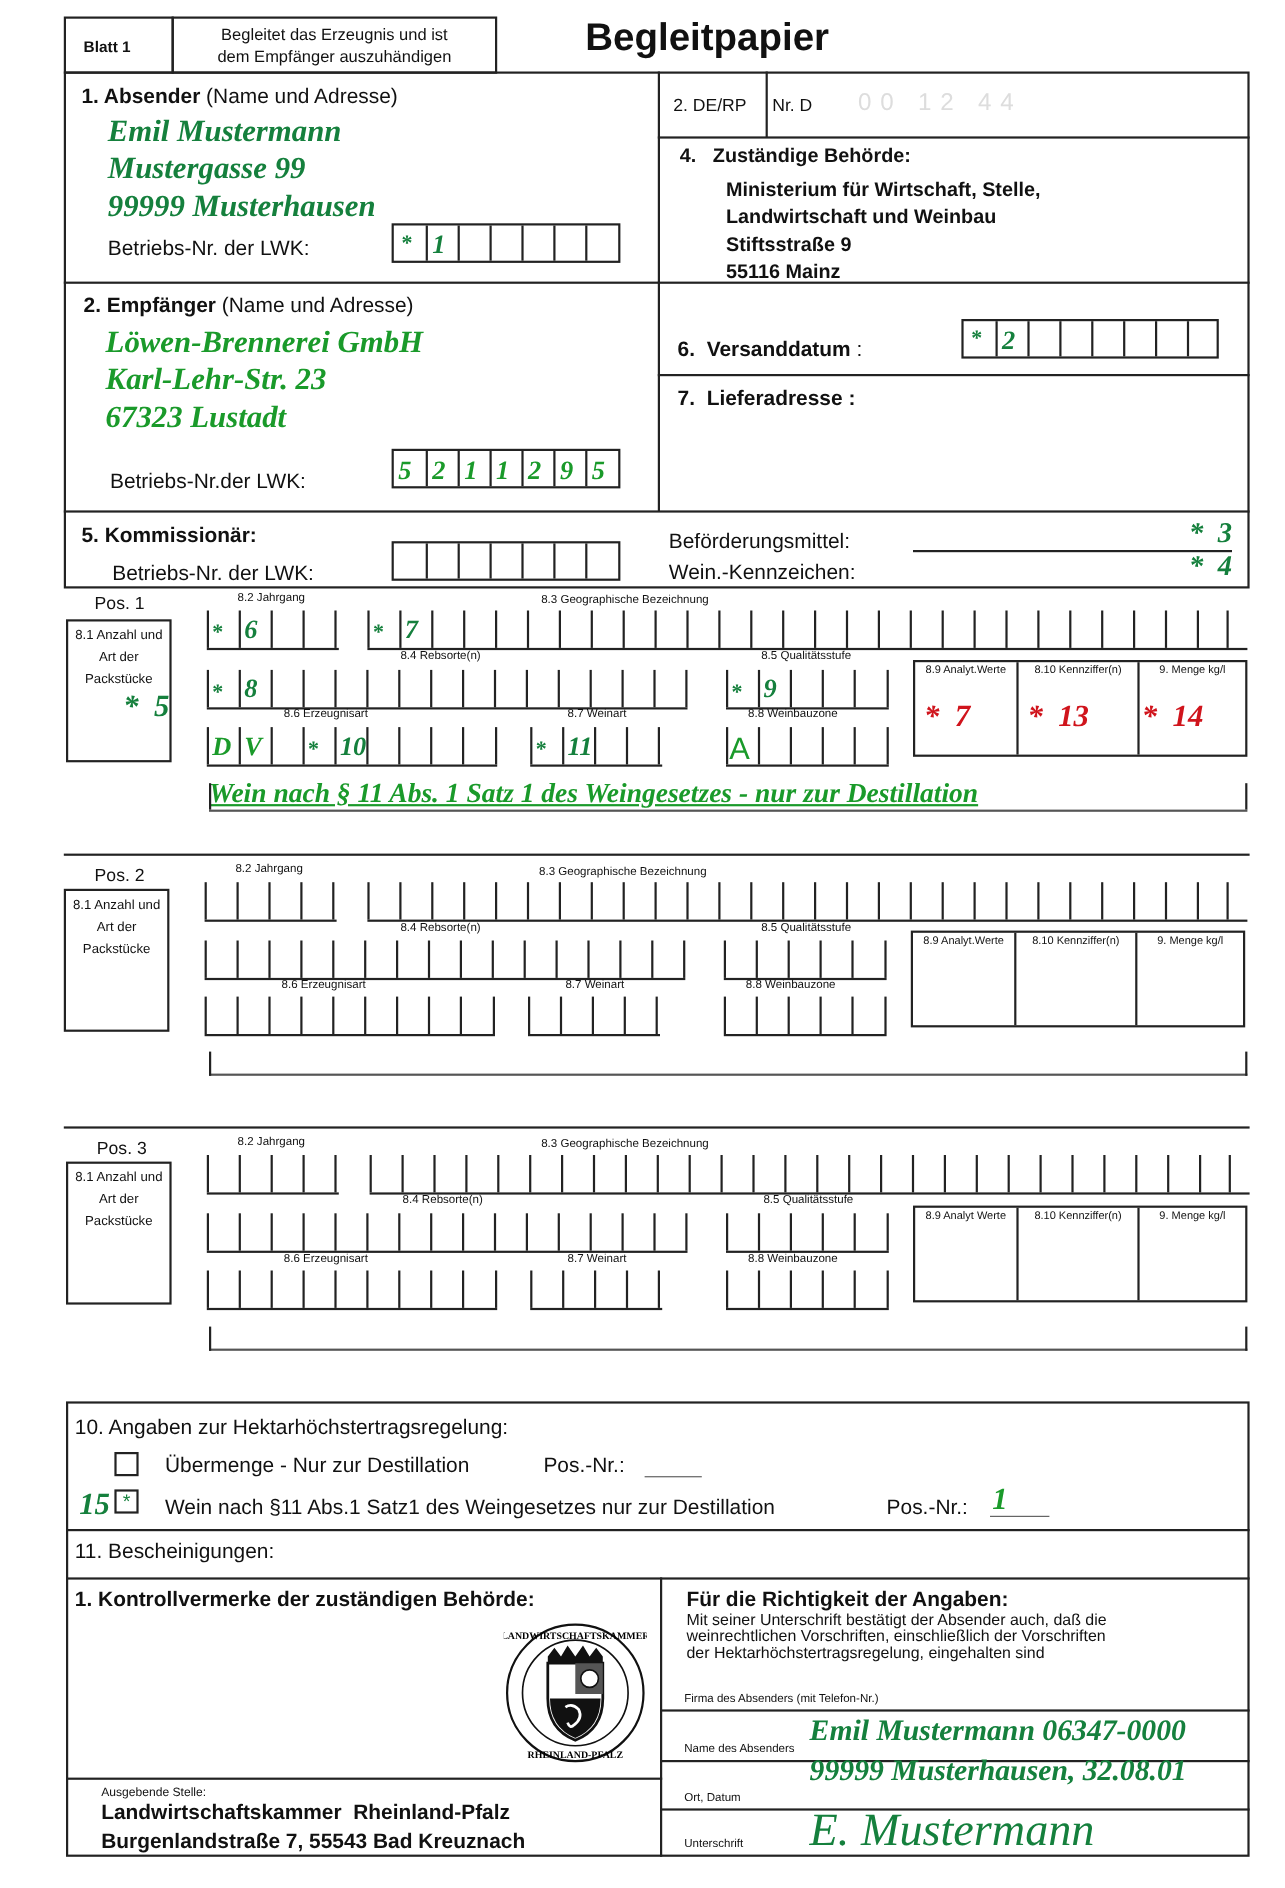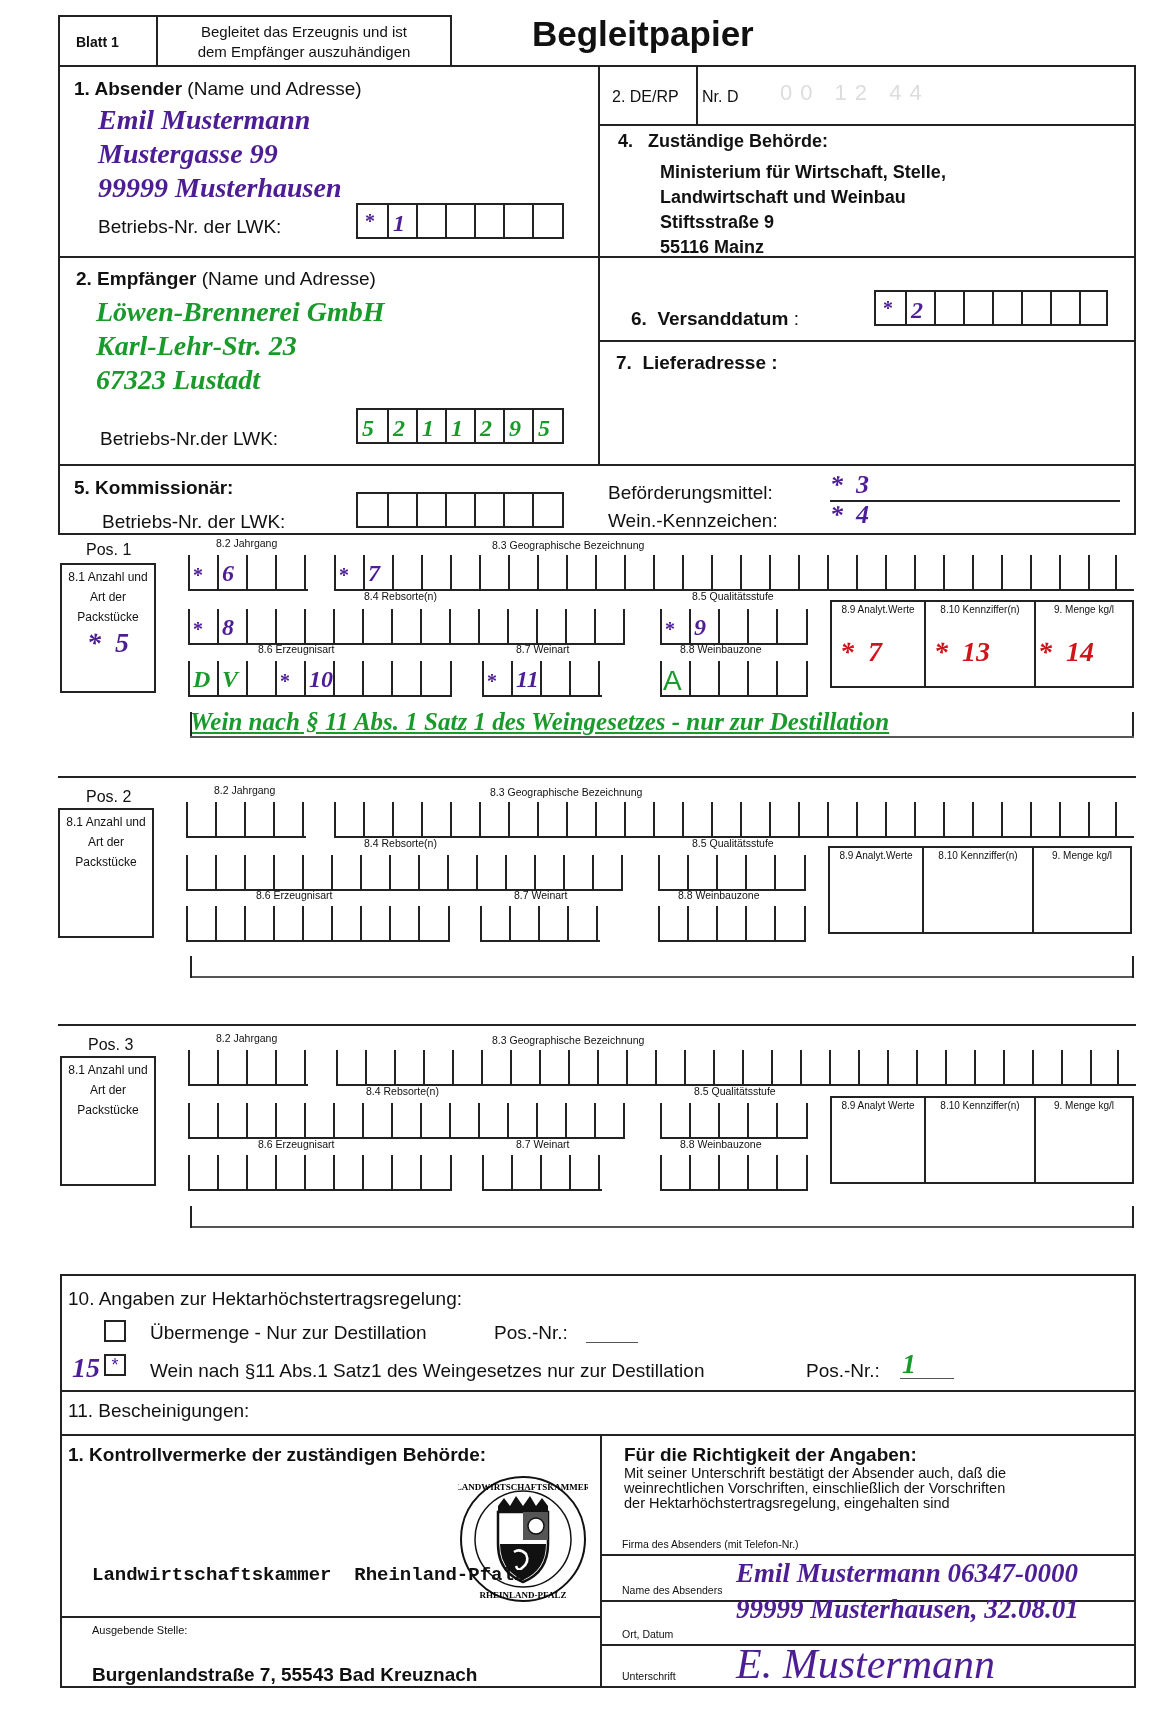--- a/index.html
+++ b/index.html
@@ -2,21 +2,21 @@
 <html><head>
 <meta charset="utf-8">
 <style>
   html,body{margin:0;padding:0;background:#fff;}
   body{width:1168px;height:1716px;position:relative;overflow:hidden;font-family:"Liberation Sans",sans-serif;color:#111;}
   .abs{position:absolute;}
   .box{position:absolute;border:2px solid #222;box-sizing:border-box;}
   .hl{position:absolute;height:2px;background:#222;}
   .vl{position:absolute;width:2px;background:#222;}
   .b{font-weight:bold;}
-  .red{color:#4c1d95;}
+  .red{color:#15803d;text-align:right;}
   .green{color:#1a9a2a;}
   .script{font-family:"Liberation Serif",serif;font-style:italic;font-weight:bold;}
   .tiny{font-size:10.5px;}
   .cells{position:absolute;display:flex;height:36px;border-bottom:2px solid #222;box-sizing:border-box;}
   .cells .c{border-left:2px solid #222;box-sizing:border-box;height:100%;position:relative;}
   .cells .c:last-child{border-right:2px solid #222;}
   .cells .c span{position:absolute;left:3px;bottom:2px;font-family:"Liberation Serif",serif;font-style:italic;font-weight:bold;font-size:24px;}
   .grid{position:absolute;display:flex;border:2px solid #222;box-sizing:border-box;}
   .grid .c{border-left:2px solid #222;box-sizing:border-box;height:100%;position:relative;}
   .grid .c:first-child{border-left:none;}
@@ -106,21 +106,21 @@
     </div>
   <div class="c" style="width:29px">
       <span class="green">9</span>
     </div>
   <div class="c" style="width:30px">
       <span class="green">5</span>
     </div>
 </div>
 
 <div class="abs" style="left:616px;top:308px;font-size:19px;">
-  <span class="b" style="white-space:pre;margin-left:15px;">6.  Versanddatum</span> <span>:</span>
+  <span class="b" style="white-space:pre;">6.  Versanddatum</span> <span>:</span>
 </div>
 <div class="grid" style="left:874px;top:290px;width:234px;height:36px;">
   <div class="c" style="width:29px">
       <span class="red" style="font-size:20px;left:7px;bottom:4px;font-style:normal;">*</span>
     </div>
   <div class="c" style="width:29px">
       <span class="red">2</span>
     </div>
   <div class="c" style="width:29px"></div>
     <div class="c" style="width:29px"></div>
@@ -556,21 +556,21 @@
   <path d="M40 38 L90 38 L90 70 Q90 98 65 108 Q40 98 40 70 Z" fill="#fff" stroke="#111" stroke-width="2.5"></path>
   <path d="M40 32 L46 24 L52 32 L58 22 L65 32 L72 22 L78 32 L84 24 L90 32 L90 38 L40 38 Z" fill="#111"></path>
   <path d="M65 38 L90 38 L90 66 L65 66 Z" fill="#555"></path>
   <circle cx="78" cy="52" r="8" fill="#fff" stroke="#111" stroke-width="1.5"></circle>
   <path d="M42 70 L88 70 Q88 96 65 106 Q42 96 42 70 Z" fill="#111"></path>
   <path d="M56 78 Q62 74 68 80 Q72 88 64 94 Q60 98 58 92" fill="none" stroke="#fff" stroke-width="2.5"></path>
   <text x="65" y="16" font-size="9" text-anchor="middle" font-family="Liberation Serif, serif" font-weight="bold">LANDWIRTSCHAFTSKAMMER</text>
   <text x="65" y="124" font-size="9" text-anchor="middle" font-family="Liberation Serif, serif" font-weight="bold">RHEINLAND-PFALZ</text>
 </svg>
 <div class="abs" style="left:92px;top:1624px;font-size:11px;">Ausgebende Stelle:</div>
-<div class="abs b" style="left:92px;top:1564px;font-size:19px;white-space:pre;font-family:Liberation Mono, monospace;">Landwirtschaftskammer  Rheinland-Pfalz</div>
+<div class="abs b" style="left:92px;top:1638px;font-size:19px;white-space:pre;">Landwirtschaftskammer  Rheinland-Pfalz</div>
 <div class="abs b" style="left:92px;top:1664px;font-size:19px;">Burgenlandstraße 7, 55543 Bad Kreuznach</div>
 
 <div class="abs b" style="left:624px;top:1444px;font-size:19px;">Für die Richtigkeit der Angaben:</div>
 <div class="abs" style="left:624px;top:1466px;font-size:14.5px;line-height:15px;">
   <div>Mit seiner Unterschrift bestätigt der Absender auch, daß die</div>
   <div>weinrechtlichen Vorschriften, einschließlich der Vorschriften</div>
   <div>der Hektarhöchstertragsregelung, eingehalten sind</div>
 </div>
 <div class="abs" style="left:622px;top:1538px;font-size:10.5px;">Firma des Absenders (mit Telefon-Nr.)</div>
 <div class="abs" style="left:622px;top:1584px;font-size:10.5px;">Name des Absenders</div>

